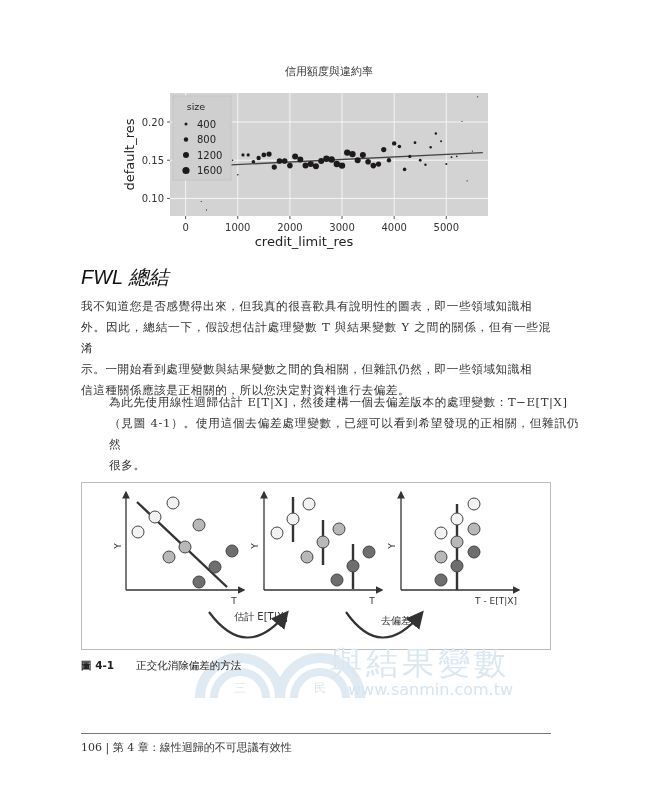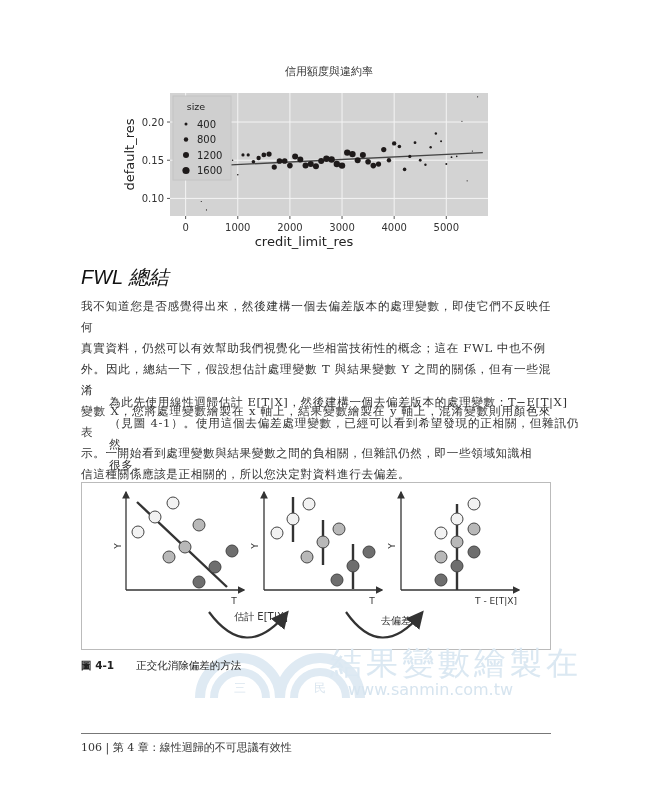--- a/index.html
+++ b/index.html
@@ -122,24 +122,22 @@
         <text x="77" y="80.5" font-size="10" fill="#222">1200</text>
         <circle cx="66" cy="92.5" r="3.6" fill="#1e1a1a"></circle>
         <text x="77" y="96" font-size="10" fill="#222">1600</text>
       </g>
     </g>
 </svg>
 
 <div id="section-title" class="abs">FWL 總結</div>
 
 <div id="para1" class="abs para">
-  <p>我不知道您是否感覺得出來，然後建構一個去偏差版本的處理變數，即使它們不反映任何</p>
-  <p>真實資料，仍然可以有效幫助我們視覺化一些相當技術性的概念；這在 FWL 中也不例</p>
+  <p>我不知道您是否感覺得出來，但我真的很喜歡具有說明性的圖表，即一些領域知識相</p>
   <p>外。因此，總結一下，假設想估計處理變數 T 與結果變數 Y 之間的關係，但有一些混淆</p>
-  <p>變數 X，您將處理變數繪製在 x 軸上，結果變數繪製在 y 軸上，混淆變數則用顏色來表</p>
   <p>示。一開始看到處理變數與結果變數之間的負相關，但雜訊仍然，即一些領域知識相</p>
   <p>信這種關係應該是正相關的，所以您決定對資料進行去偏差。</p>
 </div>
 <div id="para2" class="abs para">
   <p>為此先使用線性迴歸估計 E[T|X]，然後建構一個去偏差版本的處理變數：T−E[T|X]</p>
   <p>（見圖 4-1）。使用這個去偏差處理變數，已經可以看到希望發現的正相關，但雜訊仍然</p>
   <p>很多。</p>
 </div>
 
 <div id="figure-frame" class="abs"></div>
@@ -225,21 +223,21 @@
 </svg>
 
 <svg id="watermark" class="abs" width="330" height="60" xmlns="http://www.w3.org/2000/svg">
   <path d="M10,58 A40,40 0 0 1 90,58" fill="none" stroke="#dfeaf3" stroke-width="10"></path>
   <path d="M24,58 A26,26 0 0 1 76,58" fill="none" stroke="#dfeaf3" stroke-width="8"></path>
   <path d="M90,58 A40,40 0 0 1 170,58" fill="none" stroke="#dfeaf3" stroke-width="10"></path>
   <path d="M104,58 A26,26 0 0 1 156,58" fill="none" stroke="#dfeaf3" stroke-width="8"></path>
   <text x="50" y="52" font-size="12" text-anchor="middle" fill="#dbe6ef">三</text>
   <text x="130" y="52" font-size="12" text-anchor="middle" fill="#dbe6ef">民</text>
 </svg>
-<div id="wm-big" class="abs">結果變數繪製在</div>
+<div id="wm-big" class="abs">與結果變數</div>
 <div id="wm-url" class="abs">www.sanmin.com.tw</div>
 
 <div id="caption" class="abs">
   <span class="num">圖 4-1</span><span>正交化消除偏差的方法</span>
 </div>
 
 <div id="footer-rule" class="abs"></div>
 <div id="footer" class="abs">106 | 第 4 章：線性迴歸的不可思議有效性</div>
 
 </body></html>

